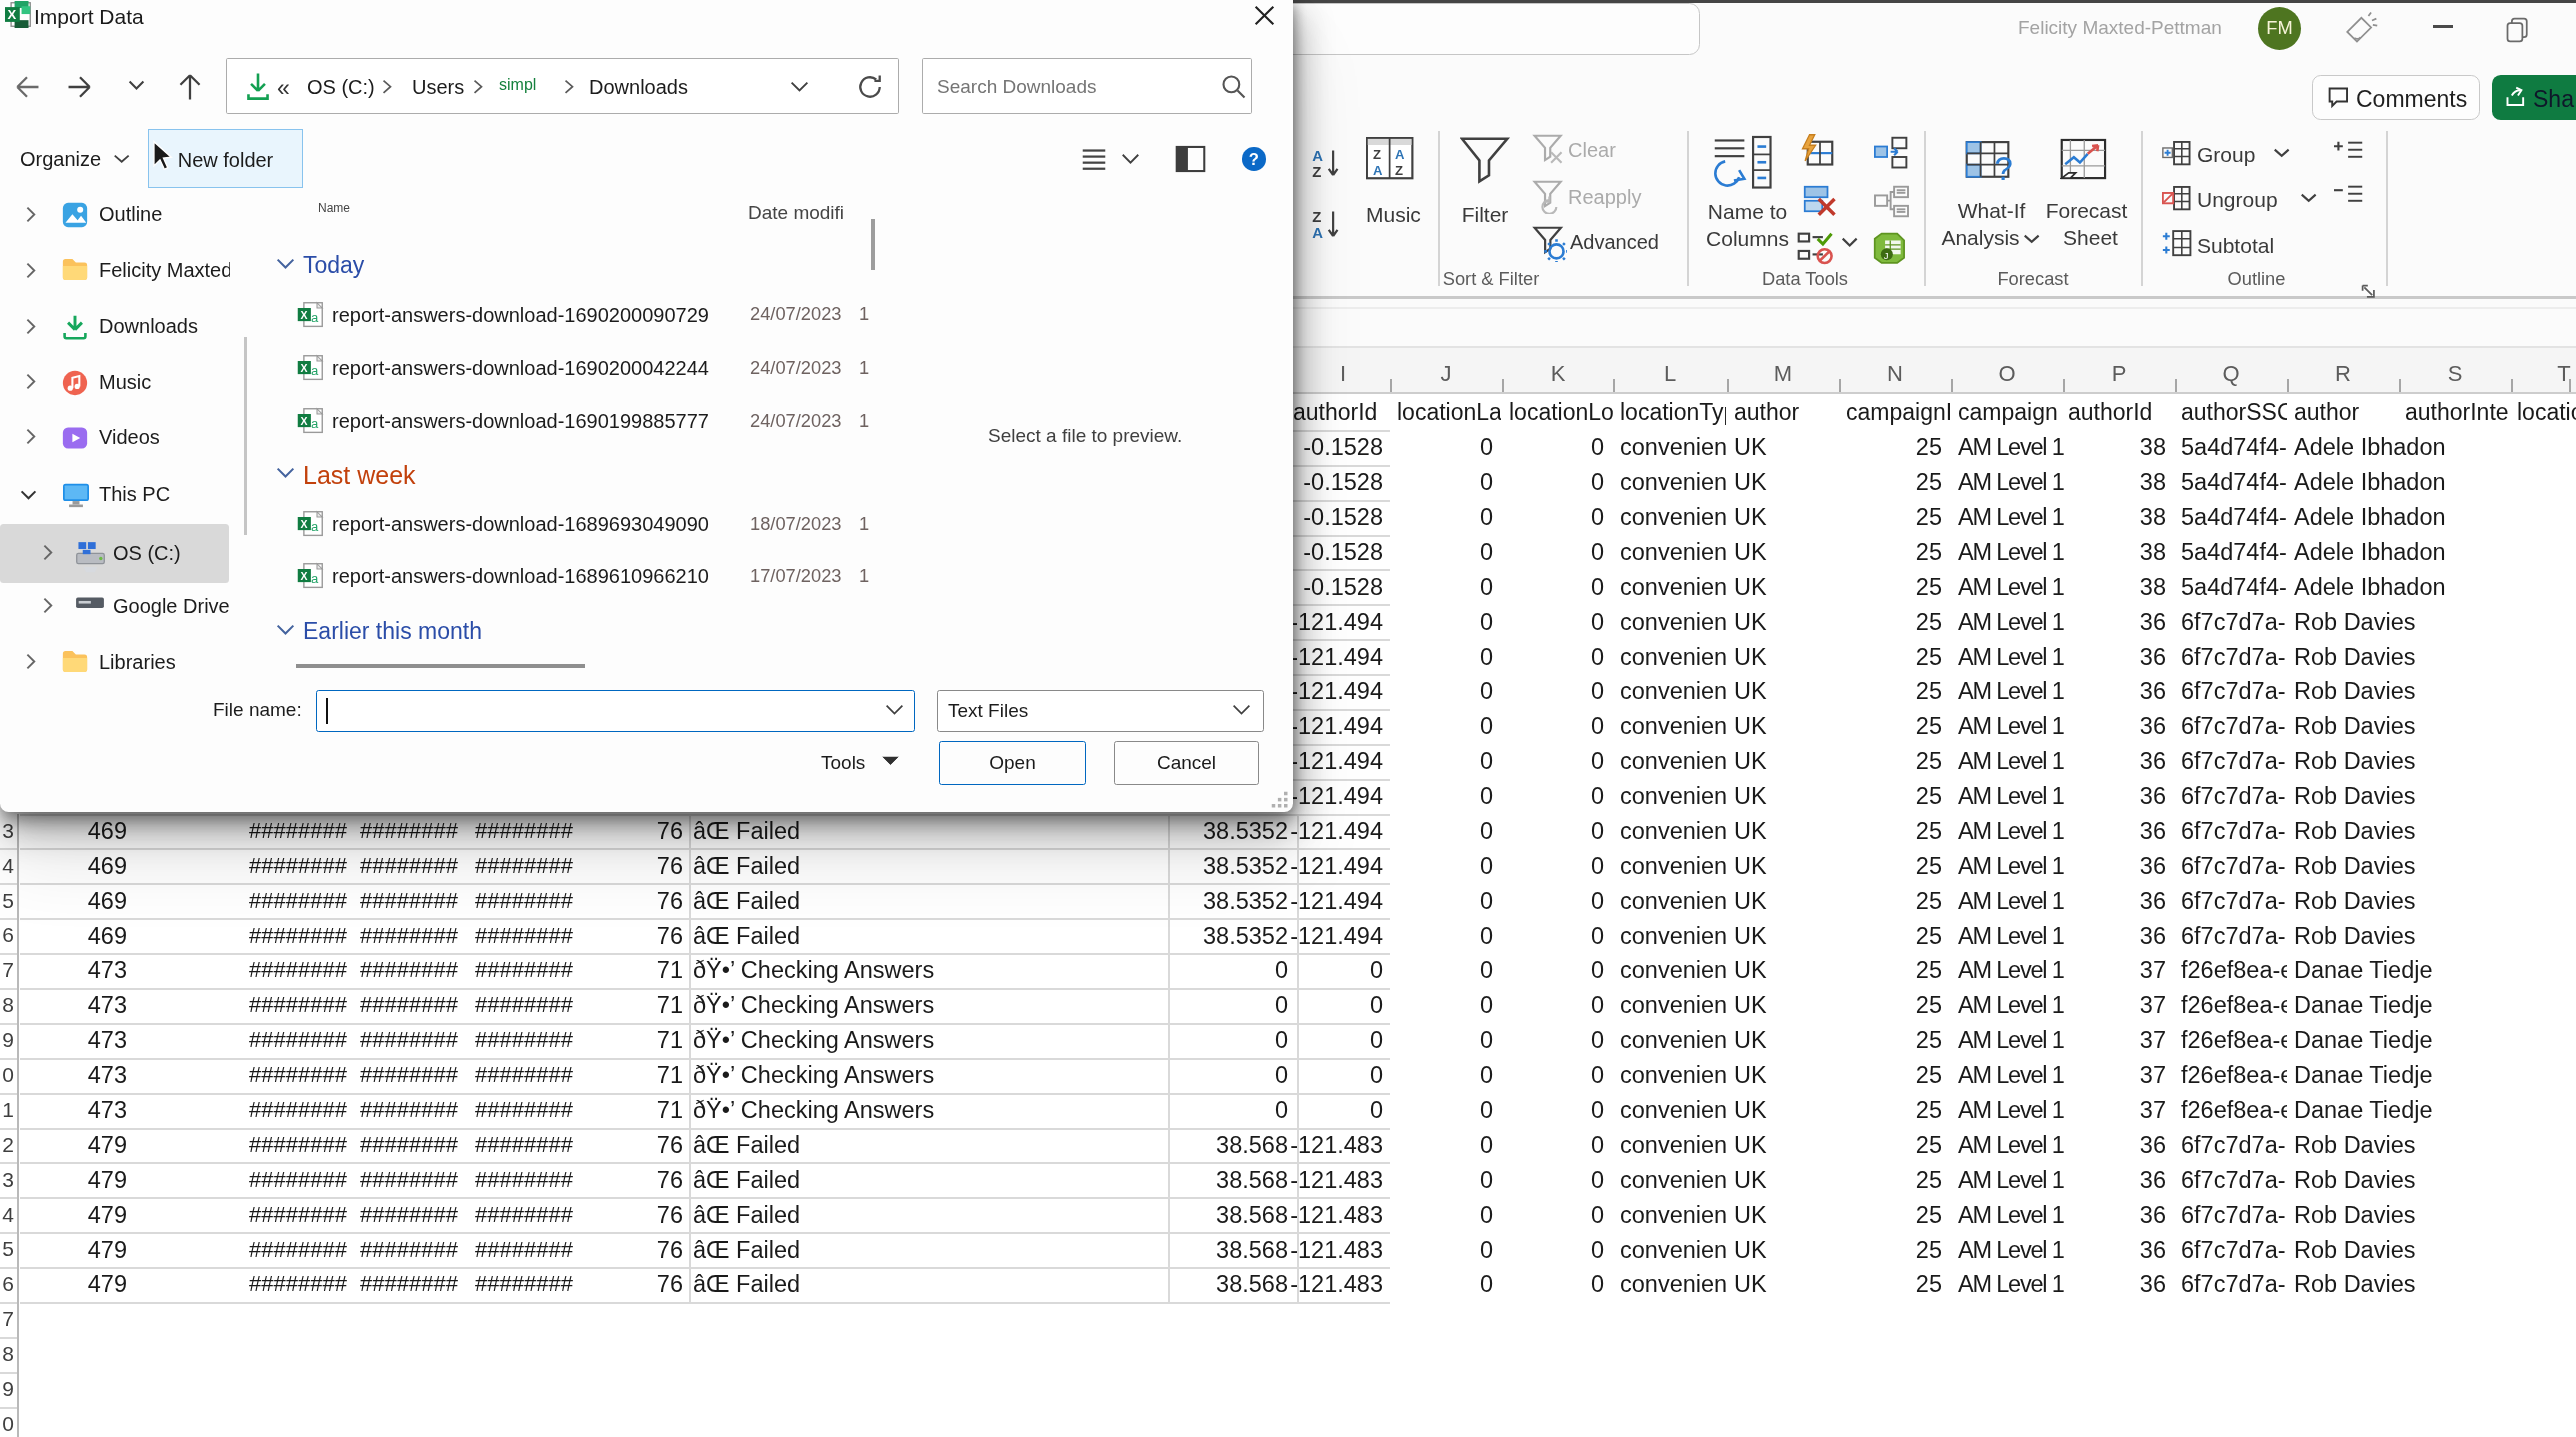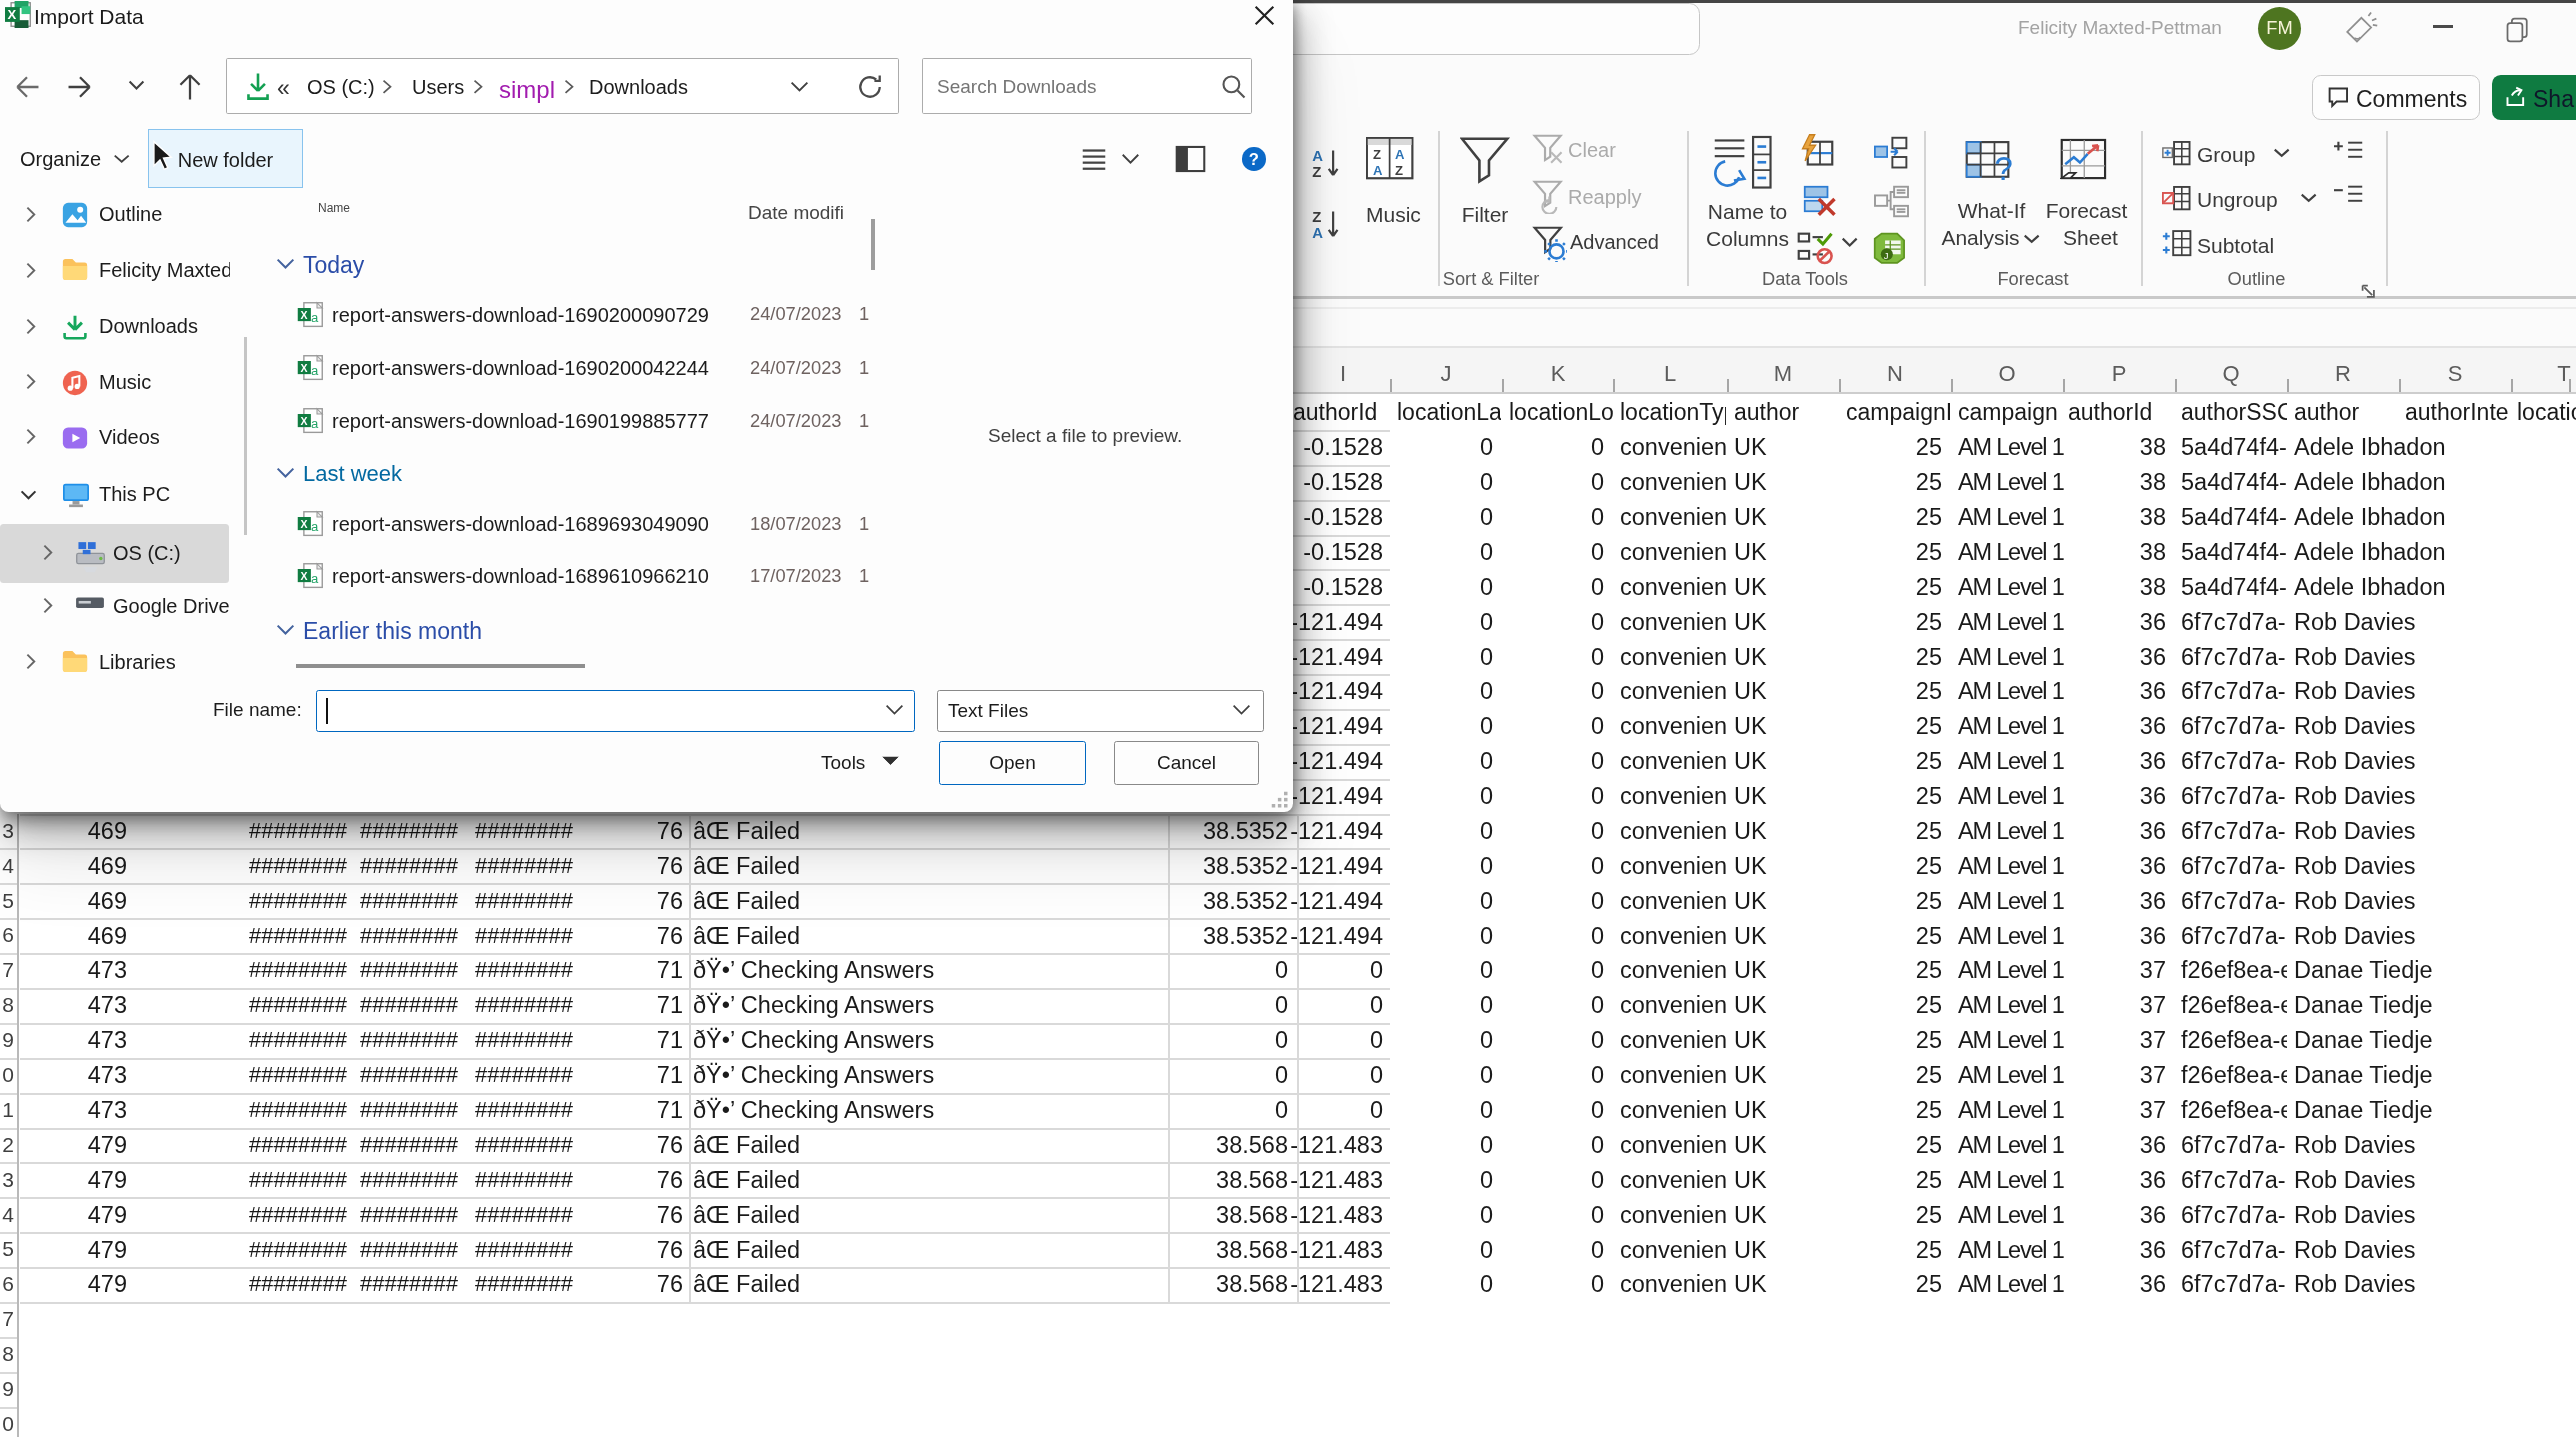--- a/index.html
+++ b/index.html
@@ -875,21 +875,21 @@
         <path d="M16 34 V6 m0 0 l-11 11 M16 6 l11 11" fill="none" stroke="#404040" stroke-width="2.6"></path>
       </svg>
 <div style="position:absolute;left:226px;top:58px;width:673px;height:56px;background:#fff;border:1.7px solid #acacac;box-sizing:border-box;border-radius:1.7px;"></div>
 <svg style="position:absolute;left:245px;top:70px;" width="26" height="33" viewBox="0 0 30 38">
         <path d="M15 4 v20 m0 0 l-8 -8 M15 24 l8 -8" fill="none" stroke="#13a052" stroke-width="3"></path>
 <path d="M4 28 v5 h22 v-5" fill="none" stroke="#13a052" stroke-width="3"></path>
       </svg>
 <div class="t " style="left:277px;top:74px;font-size:23px;color:#333;">«</div>
 <div class="t " style="left:307px;top:75px;font-size:20px;color:#1c1c1c;">OS (C:)</div>
 <div class="t " style="left:412px;top:75px;font-size:20px;color:#1c1c1c;">Users</div>
-<div class="t " style="left:499px;top:75px;font-size:24px;color:#a21caf;text-align:center;">simpl</div>
+<div class="t " style="left:499px;top:75px;font-size:16px;color:#15803d;text-align:center;">simpl</div>
 <div class="t " style="left:589px;top:75px;font-size:20px;color:#1c1c1c;">Downloads</div>
 <svg style="position:absolute;left:380px;top:78px;" width="14" height="17.4" viewBox="0 0 16 20">
         <path d="M4 3 l8 7 l-8 7" fill="none" stroke="#5a5a5a" stroke-width="2"></path>
       </svg>
 <svg style="position:absolute;left:471px;top:78px;" width="14" height="17.4" viewBox="0 0 16 20">
         <path d="M4 3 l8 7 l-8 7" fill="none" stroke="#5a5a5a" stroke-width="2"></path>
       </svg>
 <svg style="position:absolute;left:562px;top:78px;" width="14" height="17.4" viewBox="0 0 16 20">
         <path d="M4 3 l8 7 l-8 7" fill="none" stroke="#5a5a5a" stroke-width="2"></path>
       </svg>
@@ -1023,21 +1023,21 @@
       </svg>
 <div class="t " style="left:99px;top:650px;font-size:20px;color:#1c1c1c;">Libraries</div>
 <div style="position:absolute;left:244px;top:337px;width:2.6px;height:198px;background:#c5c5c5;"></div>
 <svg style="position:absolute;left:275px;top:257px;" width="21" height="15.7" viewBox="0 0 24 18">
         <path d="M3 3 l9 9 l9 -9" fill="none" stroke="#44639e" stroke-width="2.4"></path>
       </svg>
 <div class="t " style="left:303px;top:251px;font-size:23px;color:#2b4da8;">Today</div>
 <svg style="position:absolute;left:275px;top:466px;" width="21" height="15.7" viewBox="0 0 24 18">
         <path d="M3 3 l9 9 l9 -9" fill="none" stroke="#44639e" stroke-width="2.4"></path>
       </svg>
-<div class="t " style="left:303px;top:460px;font-size:22px;color:#0369a1;">Last week</div>
+<div class="t " style="left:303px;top:460px;font-size:25px;color:#c2410c;">Last week</div>
 <svg style="position:absolute;left:275px;top:623px;" width="21" height="15.7" viewBox="0 0 24 18">
         <path d="M3 3 l9 9 l9 -9" fill="none" stroke="#44639e" stroke-width="2.4"></path>
       </svg>
 <div class="t " style="left:303px;top:617px;font-size:23px;color:#2b4da8;">Earlier this month</div>
 <svg style="position:absolute;left:296px;top:301px;" width="28" height="28" viewBox="0 0 32 32">
         <rect x="9" y="2" width="21" height="27" fill="#fff" stroke="#9a9a9a" stroke-width="1.6"></rect>
 <path d="M24 2 l6 6 h-6 Z" fill="#e8e8e8" stroke="#9a9a9a" stroke-width="1.2"></path>
 <text x="17" y="24" font-size="15" fill="#21a366" font-family="Liberation Sans">a</text>
 <rect x="2" y="8" width="15" height="15" fill="#107c41"></rect>
 <text x="5" y="20" font-size="12" font-weight="bold" fill="#fff" font-family="Liberation Sans">X</text>

